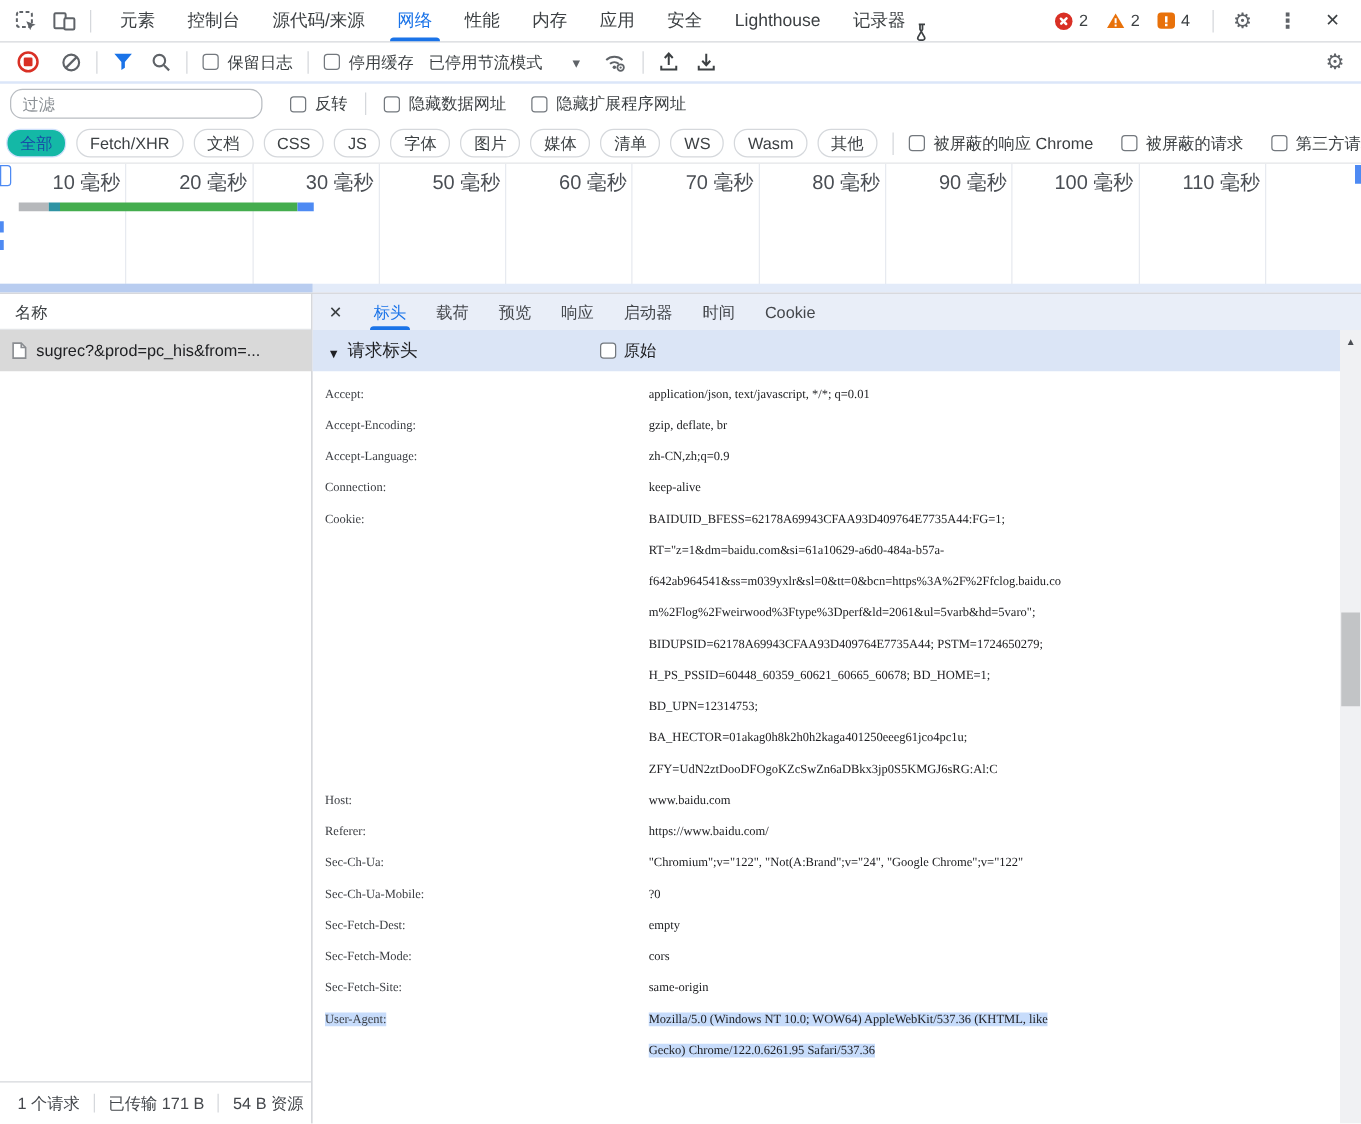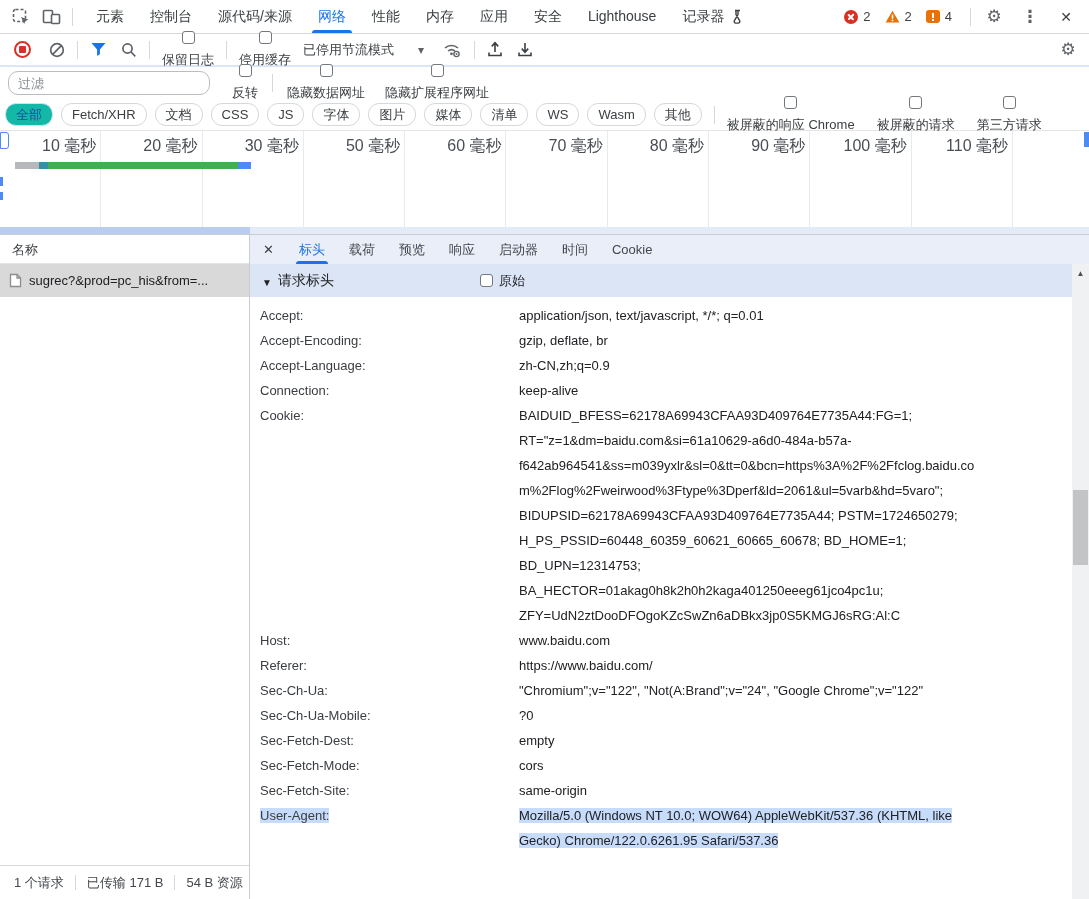--- a/index.html
+++ b/index.html
@@ -1,21 +1,21 @@
 <!DOCTYPE html>
 <html><head>
 <meta charset="utf-8">
 <style>
   html,body{margin:0;padding:0;}
   .root{position:relative;width:1089px;height:899px;background:#fff;overflow:hidden;
         font-family:"Liberation Sans","DejaVu Sans",sans-serif;color:#202124;font-size:13px;
         -webkit-font-smoothing:antialiased;}
   .vd{width:1px;height:18px;background:#d5d8dc;flex:none;}
   .cb{width:13px;height:13px;border:1.5px solid #73787e;border-radius:3px;background:#fff;flex:none;display:inline-block;box-sizing:border-box;}
-  .cbl{display:flex;align-items:center;gap:7px;color:#3c4043;white-space:nowrap;flex-direction:column;}
+  .cbl{display:flex;align-items:center;gap:7px;color:#3c4043;white-space:nowrap;}
   svg{display:block;}
 
   
   .tabbar{position:absolute;top:0;left:0;right:0;height:34px;box-sizing:border-box;
           border-bottom:1px solid #d5d8dc;display:flex;align-items:center;padding:0 12px 0 10px;}
   .tabbar .vd{margin:0 10px;}
   .tbicon{width:22px;height:22px;display:flex;align-items:center;justify-content:center;flex:none;}
   .top-tab{height:33px;line-height:33px;padding:0 13px;font-size:14px;color:#3c4043;position:relative;white-space:nowrap;}
   .top-tab.active{color:#1a73e8;}
   .top-tab.active::after{content:"";position:absolute;left:7px;right:7px;bottom:0;height:3px;background:#1a73e8;border-radius:3px 3px 0 0;}
@@ -93,21 +93,21 @@
   .dt-close{padding:0 13px;font-size:13px;color:#3c4043;}
   .dt-close::before{content:"✕";}
   .dtab{height:29px;line-height:29px;padding:0 12px;position:relative;white-space:nowrap;}
   .dtab.active{color:#1a73e8;}
   .dtab.active::after{content:"";position:absolute;left:9px;right:9px;bottom:0;height:3px;background:#1a73e8;border-radius:3px 3px 0 0;}
   .section{position:absolute;top:29px;left:0;right:17px;height:33px;background:#dbe5f6;display:flex;align-items:center;
            padding-left:12px;font-size:14px;color:#202124;box-sizing:border-box;}
   .sec-caret::before{content:"▼";font-size:10px;color:#202124;}
   .sec-title{margin-left:6px;}
   .rawgrp{position:absolute;left:230px;display:flex;align-items:center;gap:6px;font-size:13px;color:#202124;}
-  .hrows{position:absolute;top:62px;left:0;right:17px;bottom:0;padding-top:6px;font-size:13px;overflow:hidden;}
+  .hrows{position:absolute;top:62px;left:0;right:17px;bottom:0;padding-top:6px;font-size:10px;overflow:hidden;font-family:Liberation Serif, serif;}
   .hrow{display:flex;line-height:25px;}
   .hkey{flex:none;width:249px;padding-left:10px;color:#3a3d42;white-space:nowrap;overflow:hidden;}
   .hval{flex:1;padding-left:10px;white-space:pre;overflow:hidden;color:#202124;}
   .hl{background:#c7dcfb;}
   .vscroll{position:absolute;right:0;top:29px;bottom:0;width:17px;background:#f0f1f3;}
   .vs-up{height:16px;line-height:16px;text-align:center;}
   .vs-up::before{content:"▲";font-size:8px;color:#4b4e53;}
   .vs-thumb{position:absolute;left:1px;right:1px;top:226px;height:75px;background:#c2c4c6;}
 </style>
 </head>
@@ -131,21 +131,21 @@
     <div class="vd"></div>
     <div class="top-tab">元素</div>
     <div class="top-tab">控制台</div>
     <div class="top-tab">源代码/来源</div>
     <div class="top-tab active">网络</div>
     <div class="top-tab">性能</div>
     <div class="top-tab">内存</div>
     <div class="top-tab">应用</div>
     <div class="top-tab">安全</div>
     <div class="top-tab">Lighthouse</div>
-    <div class="top-tab" style="display:flex;align-items:center;gap:7px">
+    <div class="top-tab" style="display:flex;align-items:flex-end;gap:7px">
       <span>记录器</span>
       <svg width="13" height="15" viewBox="0 0 13 15">
           <path d="M4 1.5 h5 M5 1.5 v4 l3.6 6.2 a1.6 1.6 0 0 1 -1.4 2.4 H4.8 a1.6 1.6 0 0 1 -1.4 -2.4 L7 5.5 v-4" fill="none" stroke="#3c4043" stroke-width="1.4"></path>
         </svg>
     </div>
 
     <div class="badges">
       <div class="badge">
         <span class="berr"></span>
         <span>2</span>

